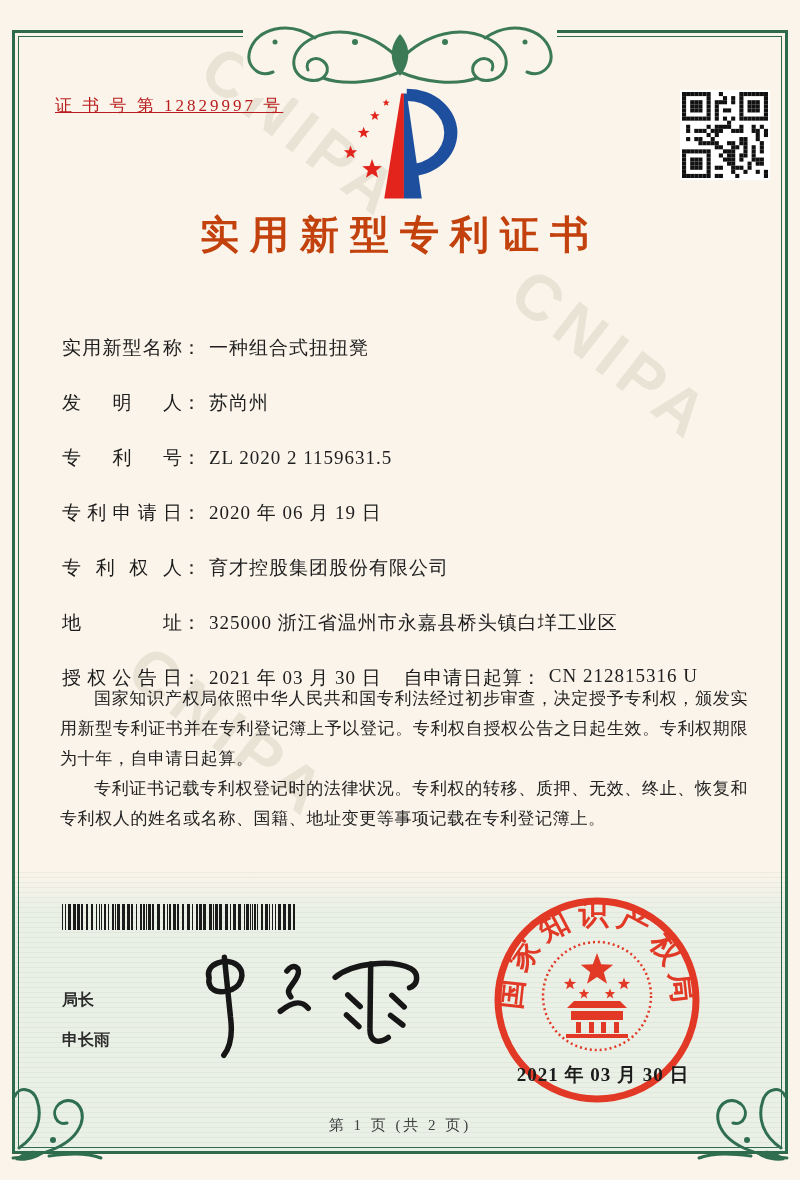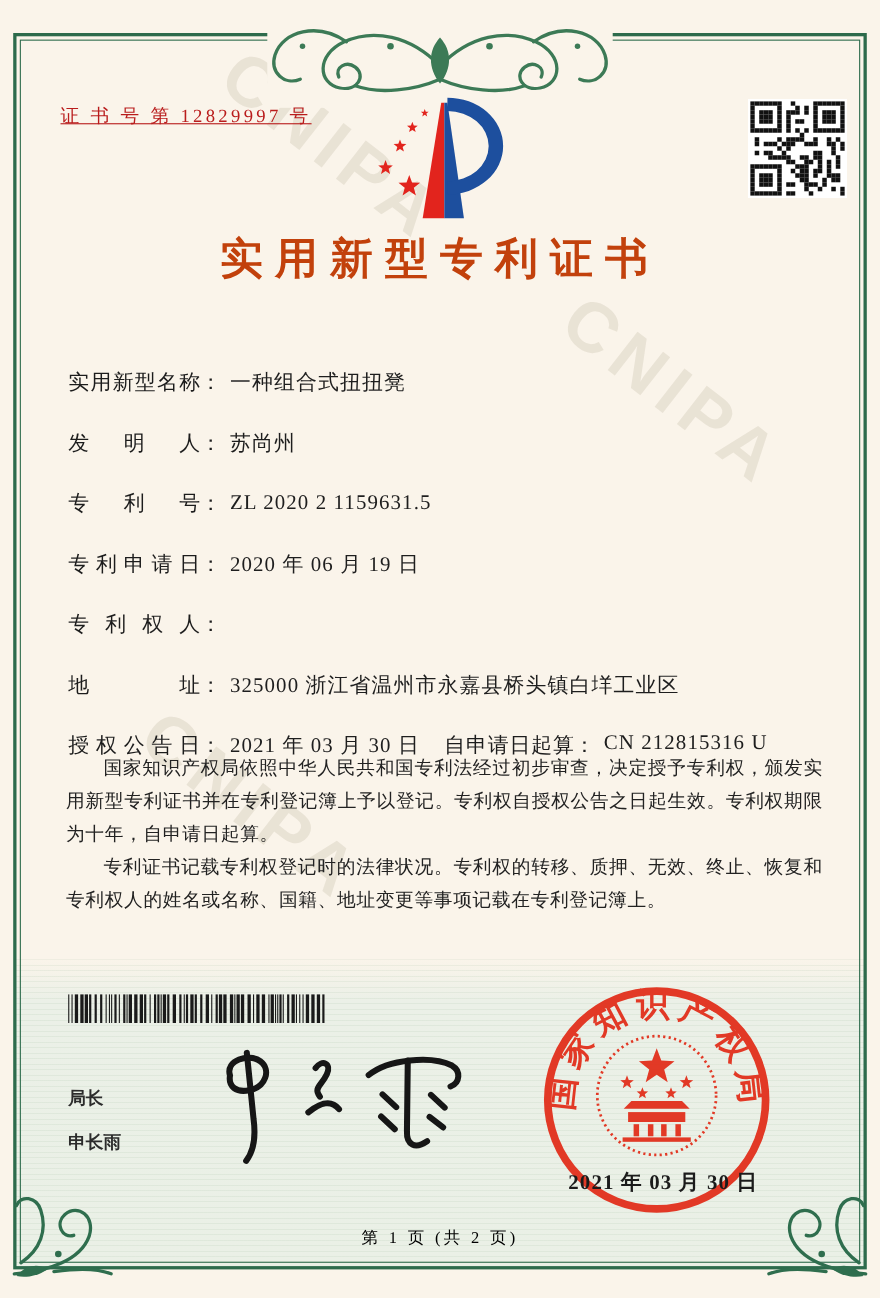--- a/index.html
+++ b/index.html
@@ -36,21 +36,21 @@
             letter-spacing:0.6px;color:#222;text-align:justify;}
   .bodytext p{margin:0;text-indent:2em;}
   
   .barcode{position:absolute;left:60px;top:903px;}
   .sigblock{position:absolute;left:62px;top:980px;font-family:"Liberation Sans",sans-serif;
             font-size:16px;font-weight:bold;color:#2c2c2c;line-height:40px;}
   .signature{position:absolute;left:196px;top:946px;transform:rotate(-2deg);}
   .seal{position:absolute;left:487px;top:890px;opacity:0.95;}
   .sealdate{position:absolute;left:503px;top:1062px;width:200px;text-align:center;font-size:19px;
             font-weight:bold;letter-spacing:1px;color:#1b1b1b;}
-  .footer{position:absolute;left:0;right:0;top:1116px;text-align:center;font-size:15px;letter-spacing:3px;color:#000000;}
+  .footer{position:absolute;left:0;right:0;top:1116px;text-align:center;font-size:15px;letter-spacing:3px;color:#404040;}
   .topOrn{position:absolute;left:50%;top:12px;transform:translateX(-50%);}
   .cornL{position:absolute;left:9px;bottom:18px;}
   .cornR{position:absolute;right:9px;bottom:18px;transform:scaleX(-1);}
 </style>
 </head>
 <body>
 
 <div class="page">
 
   <div class="band"></div>
@@ -345,20 +345,21 @@
       <span class="val">ZL 2020 2 1159631.5</span>
     </div>
     <div class="frow">
       <span class="lab">专利申请日</span>
         <span class="colon">：</span>
       <span class="val">2020 年 06 月 19 日</span>
     </div>
     <div class="frow">
       <span class="lab">专利权人</span>
         <span class="colon">：</span>
+      <span class="val">育才控股集团股份有限公司</span>
     </div>
     <div class="frow">
       <span class="lab">地址</span>
         <span class="colon">：</span>
       <span class="val">325000 浙江省温州市永嘉县桥头镇白垟工业区</span>
     </div>
     <div class="frow">
       <span class="lab">授权公告日</span>
         <span class="colon">：</span>
       <span class="val">2021 年 03 月 30 日</span>

